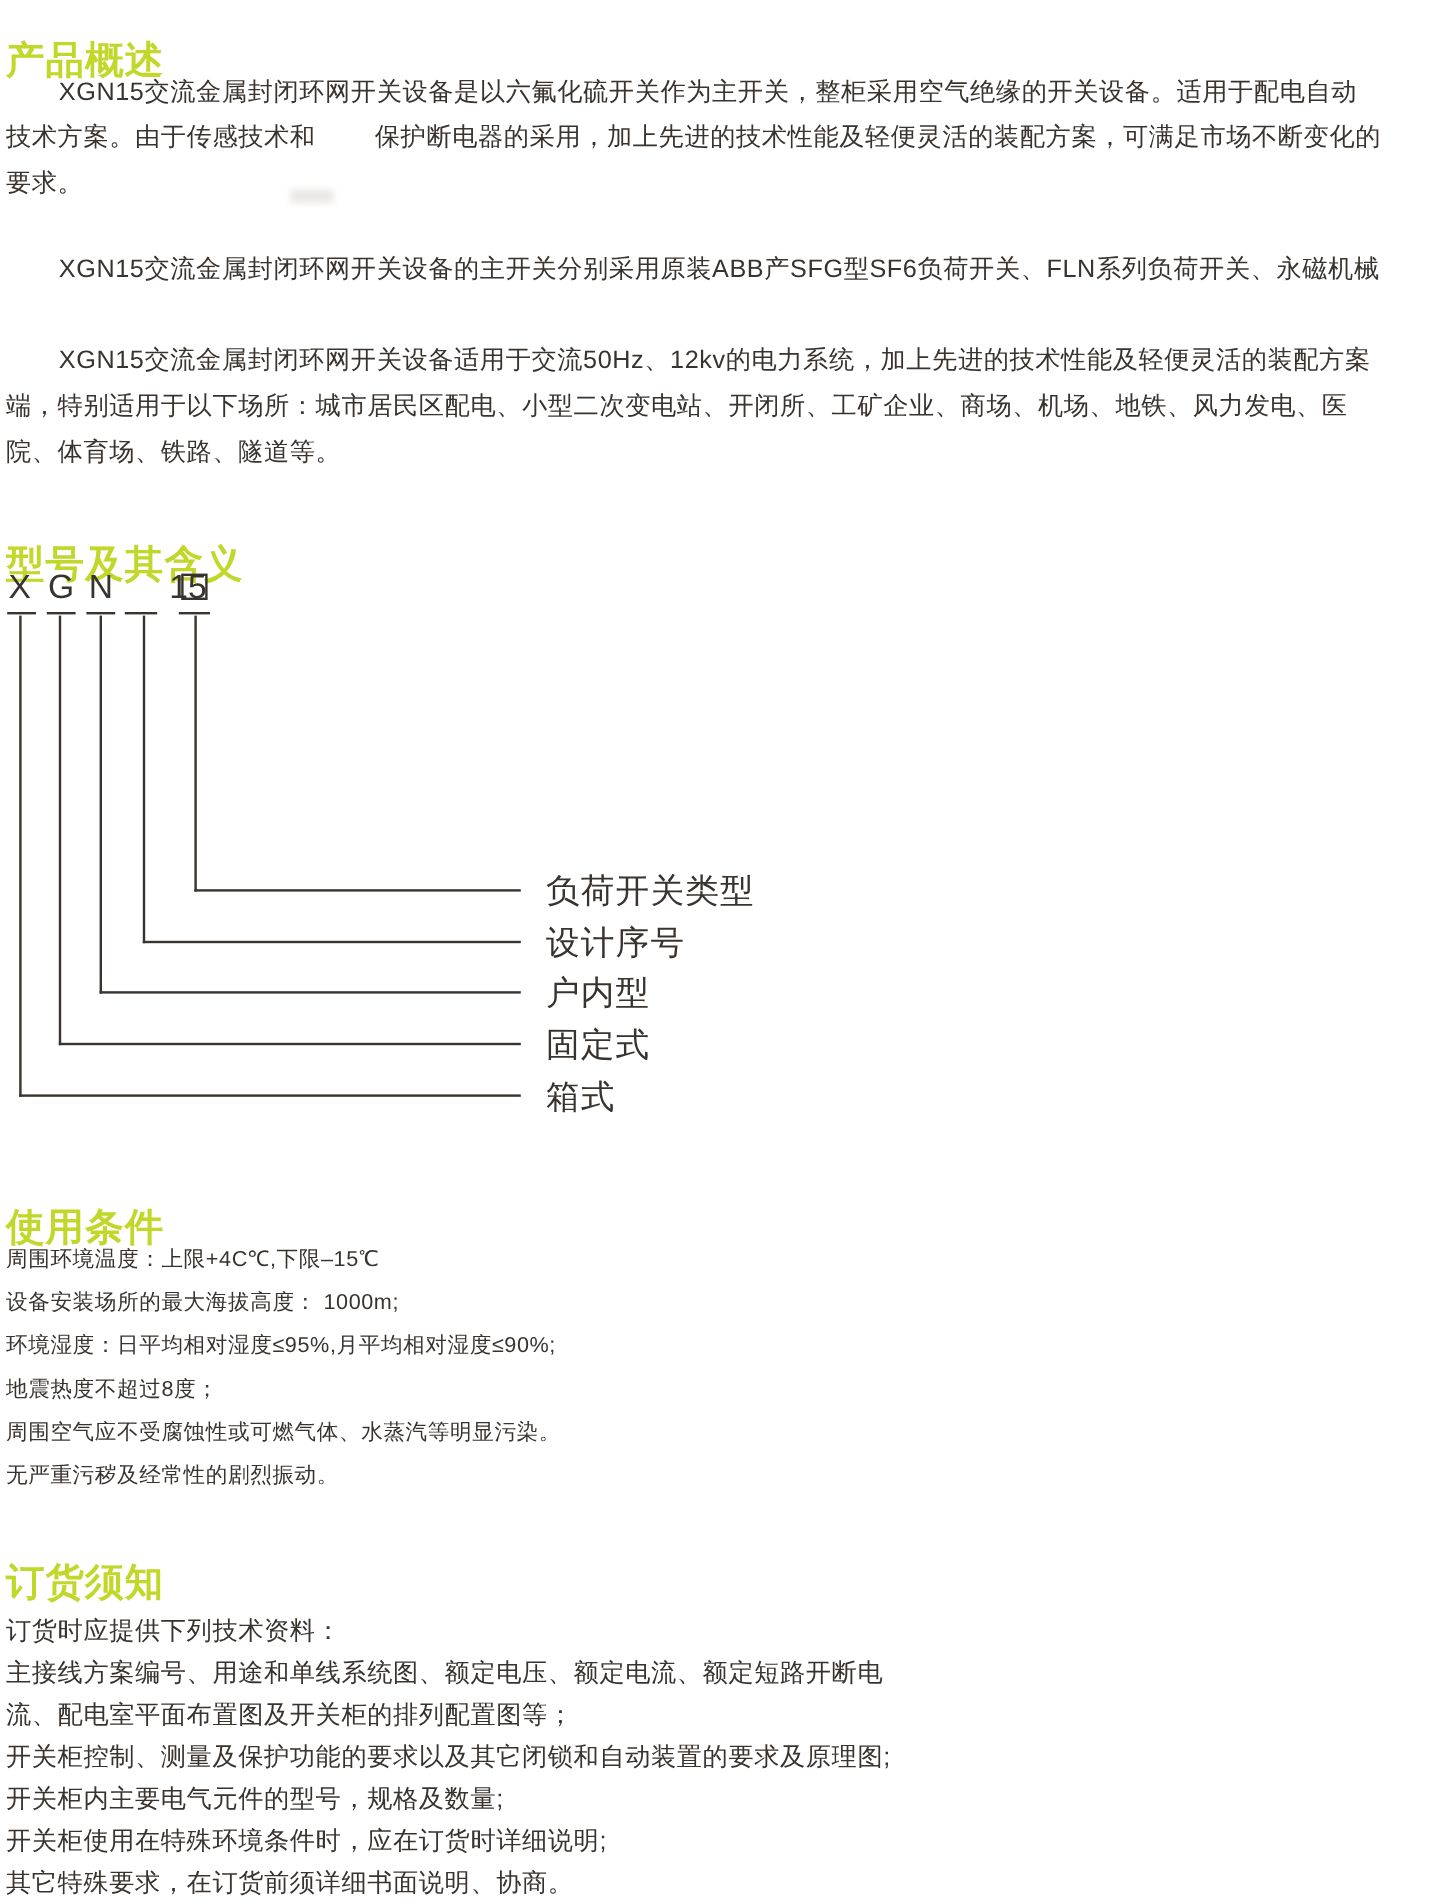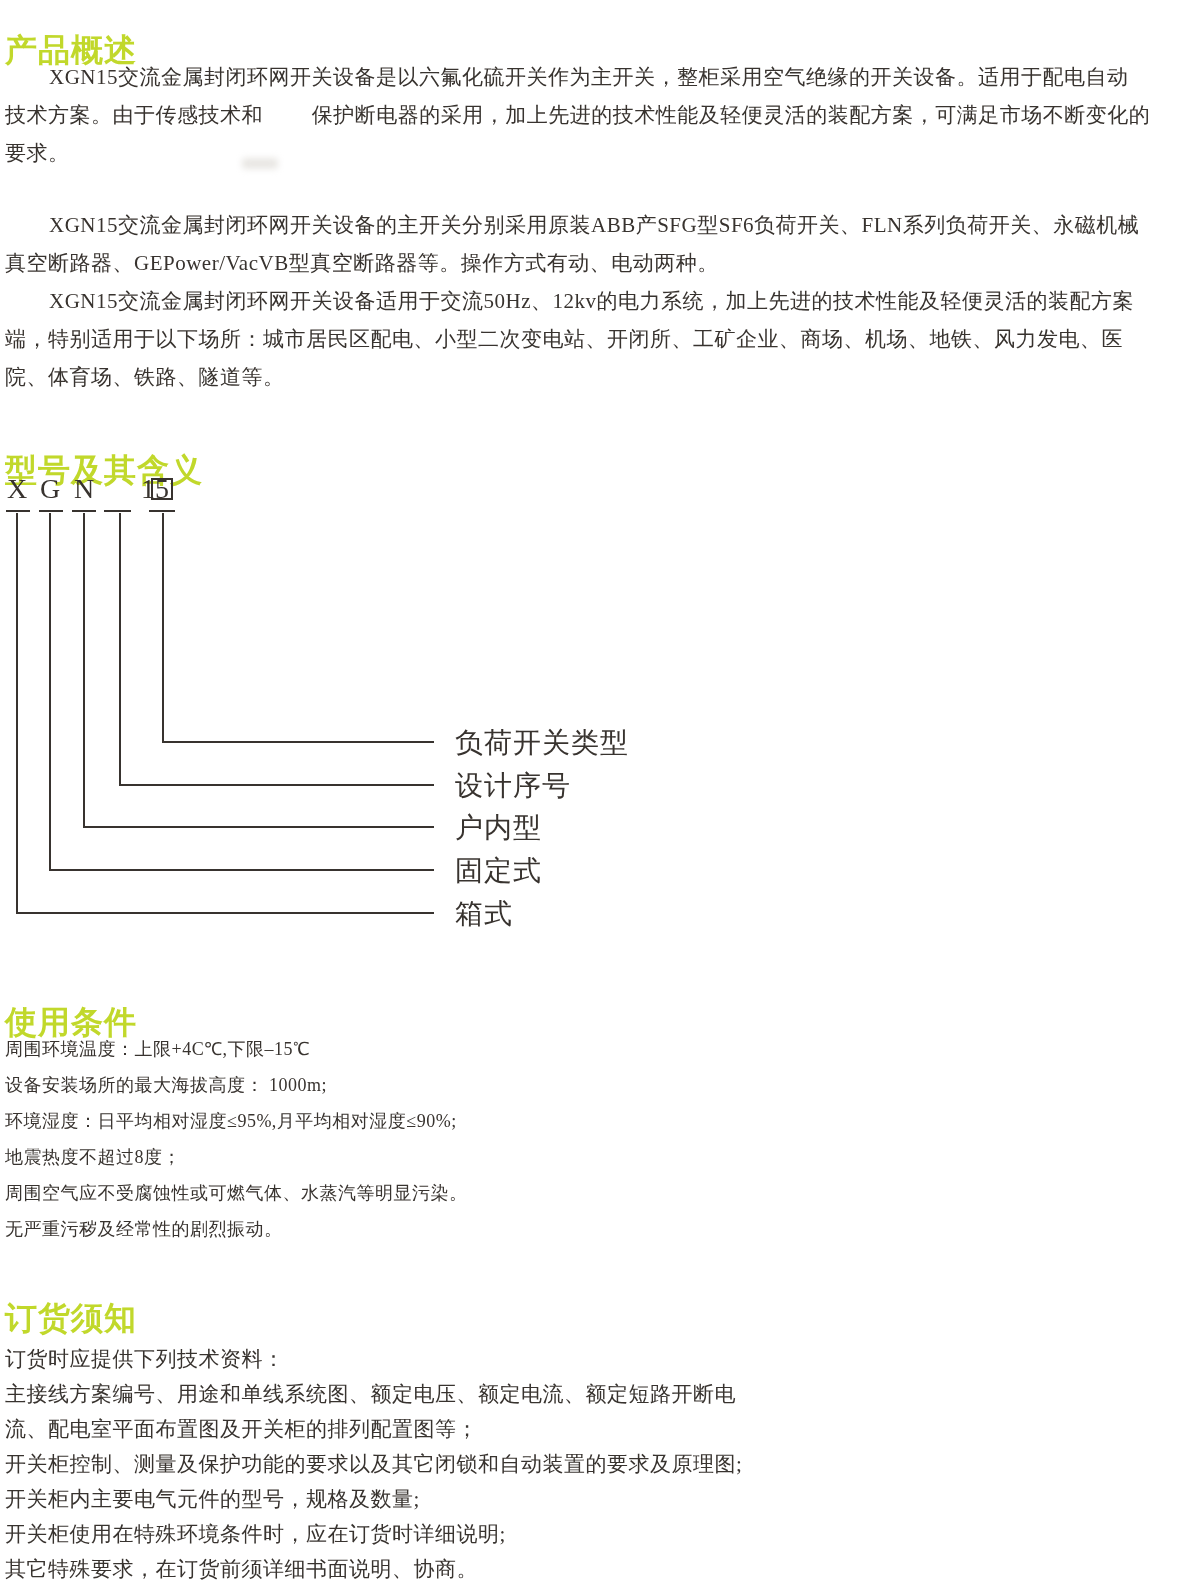--- a/index.html
+++ b/index.html
@@ -6,21 +6,21 @@
     --accent:#c1d82b;
     --ink:#38332f;
     --line:#38332f;
     --bg:#ffffff;
   }
   html,body{margin:0;padding:0;background:#fff;}
   .page{
     position:relative;
     width:1200px;height:1587px;
     background:var(--bg);
-    font-family:Liberation Serif, serif;
+    font-family:Liberation Sans, sans-serif;
     color:var(--ink);
     overflow:hidden;
   }
   .heading{
     position:absolute;left:5px;
     font-size:32px;line-height:38px;
     color:var(--accent);
     letter-spacing:1px;
     white-space:nowrap;
   }
@@ -69,21 +69,20 @@
 
   <div class="para" style="top:58px;">
     <div class="body-line indent">XGN15交流金属封闭环网开关设备是以六氟化硫开关作为主开关，整柜采用空气绝缘的开关设备。适用于配电自动</div>
     <div class="body-line">技术方案。由于传感技术和　　 保护断电器的采用，加上先进的技术性能及轻便灵活的装配方案，可满足市场不断变化的</div>
     <div class="body-line">要求。</div>
   </div>
   <div class="artifact"></div>
 
   <div class="para" style="top:206px;">
     <div class="body-line indent">XGN15交流金属封闭环网开关设备的主开关分别采用原装ABB产SFG型SF6负荷开关、FLN系列负荷开关、永磁机械</div>
-    <div class="body-line">真空断路器、GEPower/VacVB型真空断路器等。操作方式有动、电动两种。</div>
   </div>
 
   <div class="para" style="top:282px;">
     <div class="body-line indent">XGN15交流金属封闭环网开关设备适用于交流50Hz、12kv的电力系统，加上先进的技术性能及轻便灵活的装配方案</div>
     <div class="body-line">端，特别适用于以下场所：城市居民区配电、小型二次变电站、开闭所、工矿企业、商场、机场、地铁、风力发电、医</div>
     <div class="body-line">院、体育场、铁路、隧道等。</div>
   </div>
 
   <h1 class="heading" style="top:430px;">型号及其含义</h1>
 

